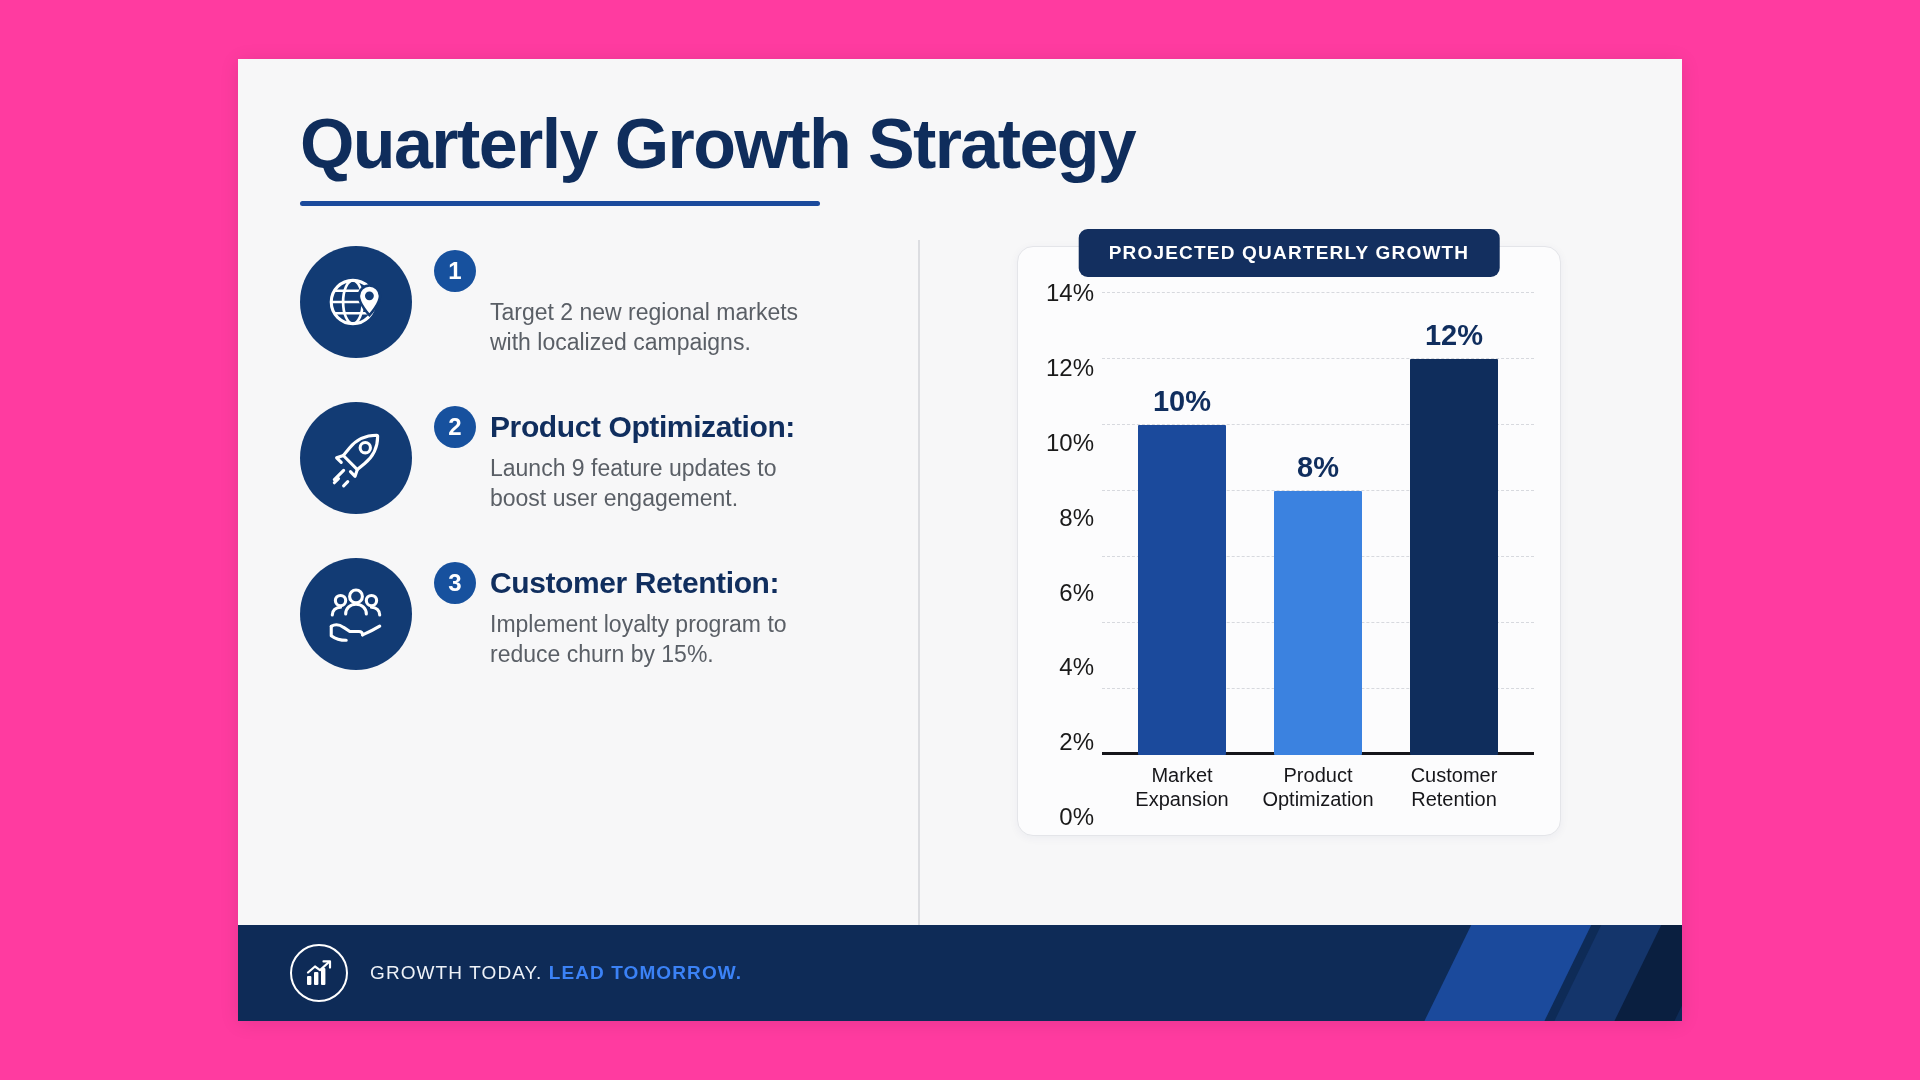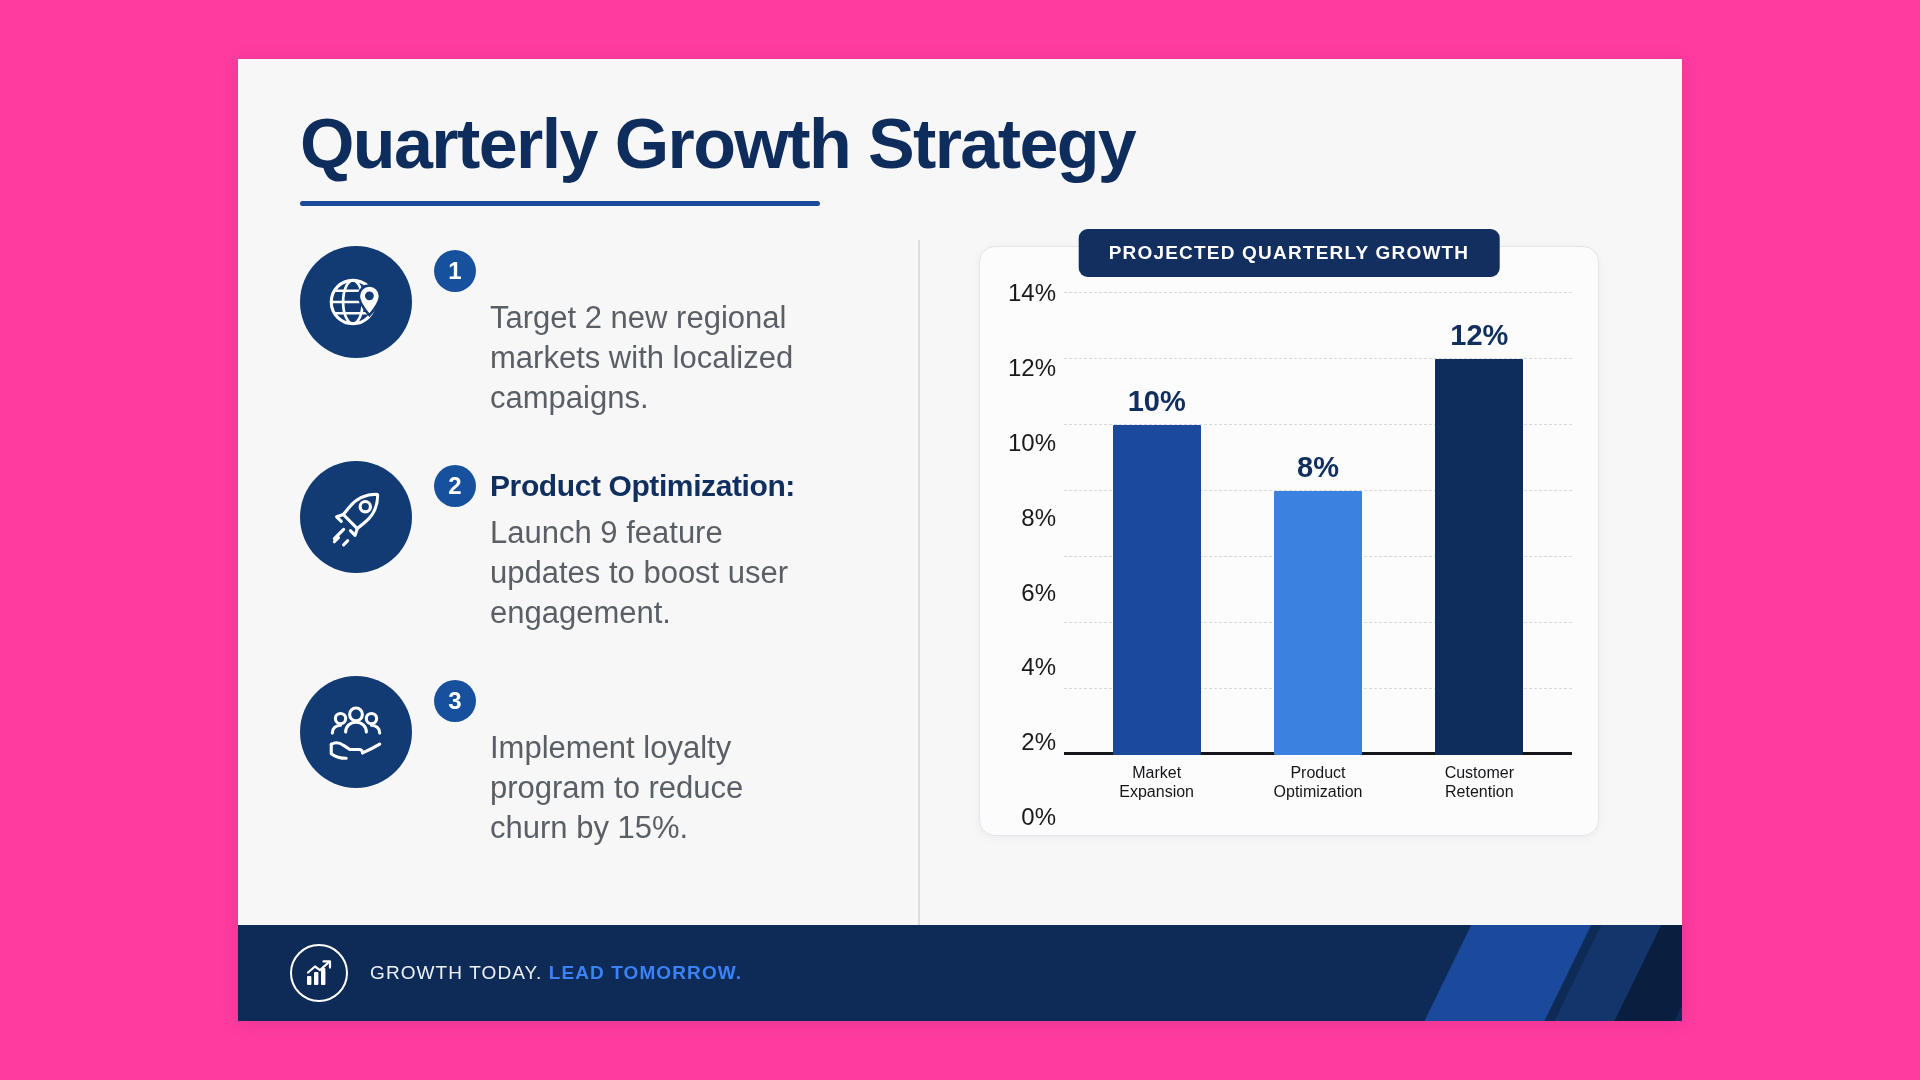--- a/index.html
+++ b/index.html
@@ -114,39 +114,39 @@
     font-size: 30px;
     font-weight: 700;
     color: #102e5e;
     letter-spacing: -0.4px;
     white-space: nowrap;
   }
 
   .item-desc {
     margin-top: 6px;
     margin-left: 56px;
-    font-size: 31px;
+    font-size: 23px;
     line-height: 1.28;
     color: #5a5f66;
     max-width: 330px;
   }
 
   
   #chart-column {
     flex: 1 1 auto;
     display: flex;
     justify-content: center;
     padding-left: 38px;
     padding-top: 6px;
     min-width: 0;
   }
 
   #chart-panel {
     position: relative;
-    width: 620px;
+    width: 544px;
     height: 590px;
     background: #fcfcfd;
     border: 1px solid #e4e5e9;
     border-radius: 16px;
     box-shadow: 0 2px 10px rgba(16,46,94,0.05);
     padding: 46px 26px 18px 22px;
     display: flex;
     flex-direction: column;
   }
 
@@ -241,21 +241,21 @@
     left: 0; right: 0;
     bottom: 0;
     height: 62px;
     display: flex;
     justify-content: space-around;
     padding: 9px 12px 0 12px;
   }
   .x-label {
     flex: 1 1 0;
     text-align: center;
-    font-size: 16px;
+    font-size: 20px;
     line-height: 1.18;
     color: #16161a;
   }
 
   
   #card-footer {
     position: relative;
     flex: 0 0 96px;
     background: #0e2b57;
     display: flex;
@@ -361,20 +361,21 @@
               <path d="M22 32c0-5.5 4.5-9.5 10-9.5S42 26.5 42 32" stroke="#ffffff" stroke-width="3" stroke-linecap="round"></path>
               <path d="M9 33c0-4.4 3.4-7.5 8-7.5M55 33c0-4.4-3.4-7.5-8-7.5" stroke="#ffffff" stroke-width="3" stroke-linecap="round"></path>
               <path d="M8 44c4-2.5 8.5-1.5 12 1l6 4h9c2 0 3.4 1.4 3.4 3.2M26 49h7" stroke="#ffffff" stroke-width="3" stroke-linecap="round" stroke-linejoin="round"></path>
               <path d="M38.4 52.2c5.5-2.3 11-5 16.6-8.4" stroke="#ffffff" stroke-width="3" stroke-linecap="round"></path>
               <path d="M8 44v9c4 3 9 4.5 14.5 4.5" stroke="#ffffff" stroke-width="3" stroke-linecap="round" stroke-linejoin="round"></path>
             </svg>
           </div>
           <div class="item-text-wrap">
             <div class="item-head">
               <span class="item-number">3</span>
+              <span class="item-title">Customer Retention:</span>
             </div>
             <p class="item-desc">Implement loyalty program to reduce churn by 15%.</p>
           </div>
         </div>
 
       </div>
 
       <div id="chart-column">
         <div id="chart-panel">
 

